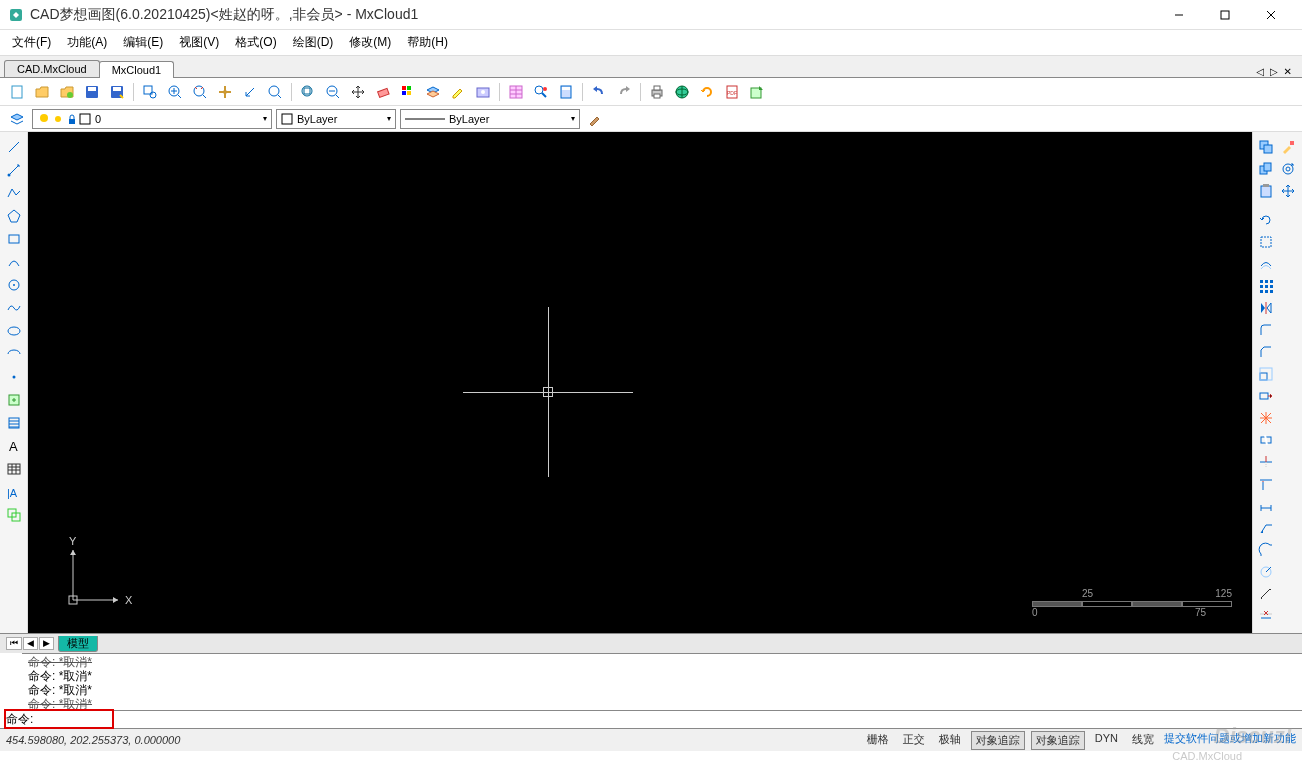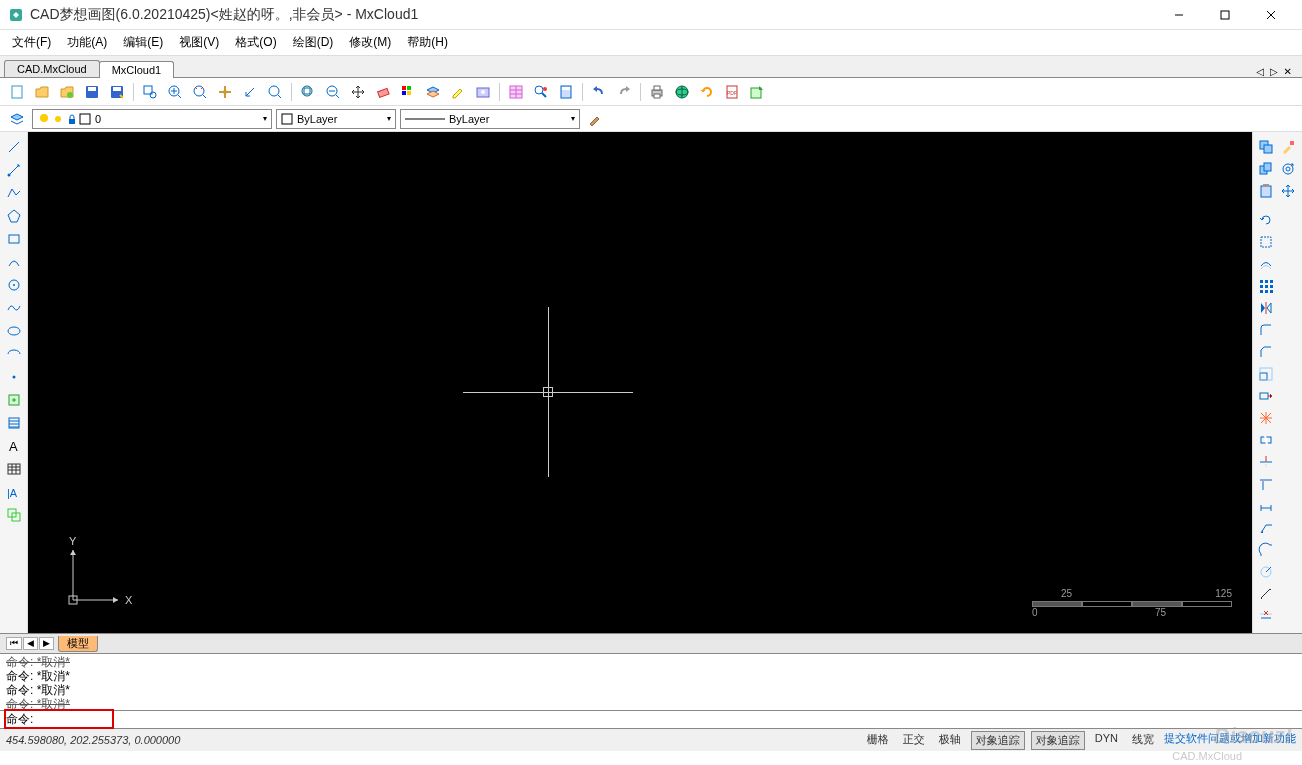--- a/index.html
+++ b/index.html
@@ -34,22 +34,22 @@
 .ucs svg { overflow: visible; }
 .scale { position: absolute; right: 20px; bottom: 15px; color: #999; font-size: 10px; }
 .scale .bar { width: 200px; height: 6px; display: flex; margin-top: 2px; }
 .scale .seg { flex: 1; border: 1px solid #777; }
 .scale .seg:nth-child(odd) { background: #555; }
 .righttools { width: 50px; background: #f5f5f5; border-left: 1px solid #ddd; display: flex; flex-wrap: wrap; align-content: flex-start; padding: 4px 2px; gap: 1px; }
 .righttools .toolbtn { width: 21px; height: 21px; }
 .modeltab { height: 20px; background: #e8e8e8; border-top: 1px solid #888; display: flex; align-items: center; padding: 0 6px; font-size: 11px; }
 .modeltab .navbtns { display: flex; gap: 1px; margin-right: 4px; }
 .modeltab .navbtns span { cursor: pointer; padding: 0 3px; font-size: 9px; border: 1px solid #aaa; background: #fff; }
-.modeltab .mtab { padding: 0 8px; border: 1px solid #888; border-top: none; background: #fdba74; cursor: pointer; border-radius: 0 0 3px 3px; }
-.cmdhistory { height: 58px; overflow: hidden; border-top: 1px solid #888; border-bottom: 1px solid #888; padding: 1px 6px; font-family: "SimSun", monospace; font-size: 12px; line-height: 14px; background: #fff; }
+.modeltab .mtab { padding: 0 8px; border: 1px solid #888; border-top: none; background: #14b8a6; cursor: pointer; border-radius: 0 0 3px 3px; }
+.cmdhistory { height: 58px; overflow: hidden; border-top: 1px solid #888; border-bottom: 1px solid #888; padding: 1px 6px; font-family: "SimSun", monospace; font-size: 12px; line-height: 14px; background: #fff; margin-left: 22px; }
 .cmdhistory .line { white-space: nowrap; color: #000; }
 .cmdhistory .line.strike { text-decoration: line-through; color: #555; }
 .cmdline { height: 18px; display: flex; align-items: center; padding: 0 6px; font-family: "SimSun", monospace; font-size: 12px; border-bottom: 1px solid #888; position: relative; }
 .cmdline .prompt { }
 .cmdline input { border: none; outline: none; font-family: inherit; font-size: inherit; flex: 1; }
 .cmdline .redbox { position: absolute; left: 4px; top: -2px; width: 110px; height: 20px; border: 2px solid #d00; pointer-events: none; }
 .statusbar { height: 22px; display: flex; align-items: center; padding: 0 6px; font-size: 11px; background: #f0f0f0; }
 .statusbar .coords { color: #333; font-style: italic; }
 .statusbar .right { margin-left: auto; display: flex; align-items: flex-start; gap: 6px; }
 .statusbar .sbtn { padding: 1px 4px; cursor: pointer; color: #333; }
@@ -453,32 +453,32 @@
         <path d="M50 62 L55 65 L50 68 Z" fill="#ccc"></path>
         <text x="62" y="69" fill="#ccc" font-size="11">X</text>
         <line x1="10" y1="65" x2="10" y2="15" stroke="#ccc"></line>
         <path d="M7 20 L10 15 L13 20 Z" fill="#ccc"></path>
         <text x="6" y="10" fill="#ccc" font-size="11">Y</text>
         <rect x="6" y="61" width="8" height="8" fill="none" stroke="#ccc"></rect>
       </svg>
     </div>
     <div class="scale">
       <div style="display:flex;justify-content:space-between;width:200px">
-        <span style="margin-left:29px">25</span>
+        <span style="margin-left:50px">25</span>
         <span>125</span>
       </div>
       <div class="bar">
           <div class="seg"></div>
           <div class="seg"></div>
           <div class="seg"></div>
           <div class="seg"></div>
         </div>
       <div style="display:flex;justify-content:space-between;width:200px">
         <span>0</span>
-        <span style="margin-right:66px">75</span>
+        <span style="margin-right:26px">75</span>
       </div>
     </div>
   </div>
 
   <div class="righttools">
     <div class="toolbtn">
         <svg width="16" height="16">
           <rect x="2" y="2" width="8" height="8" fill="#9cf" stroke="#06c"></rect>
           <rect x="6" y="6" width="8" height="8" fill="#9cf" stroke="#06c"></rect>
         </svg>

